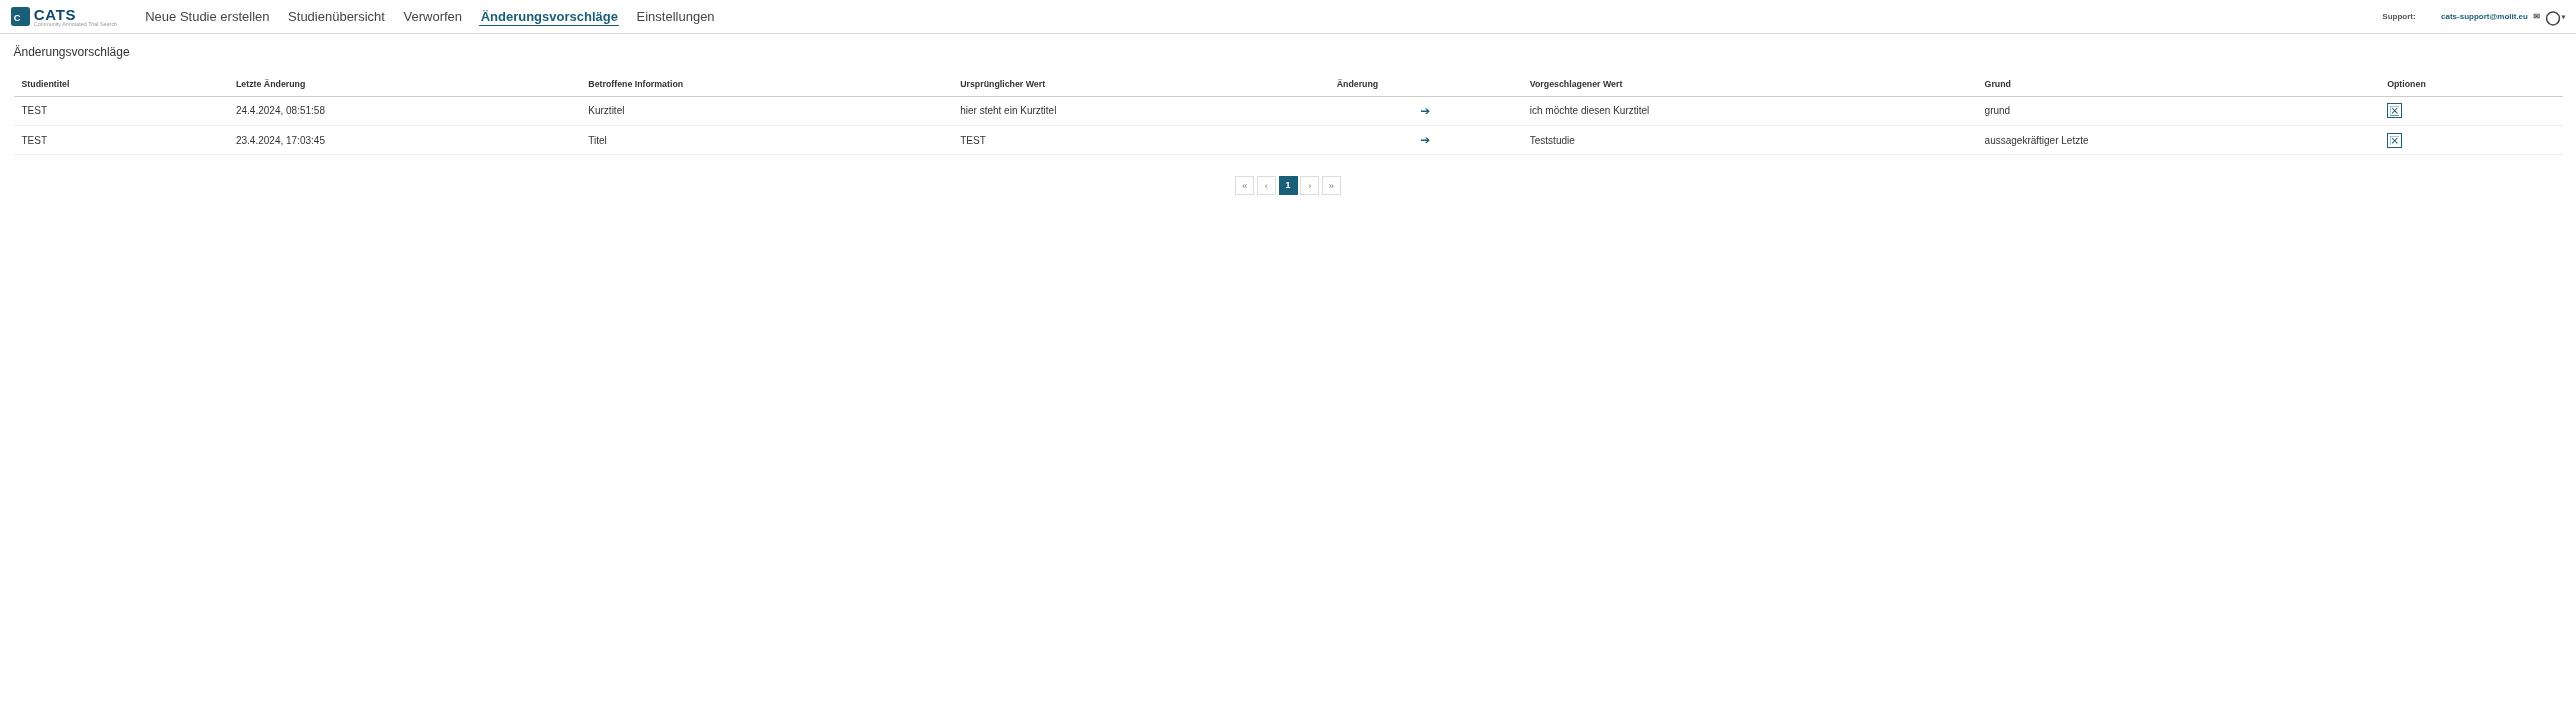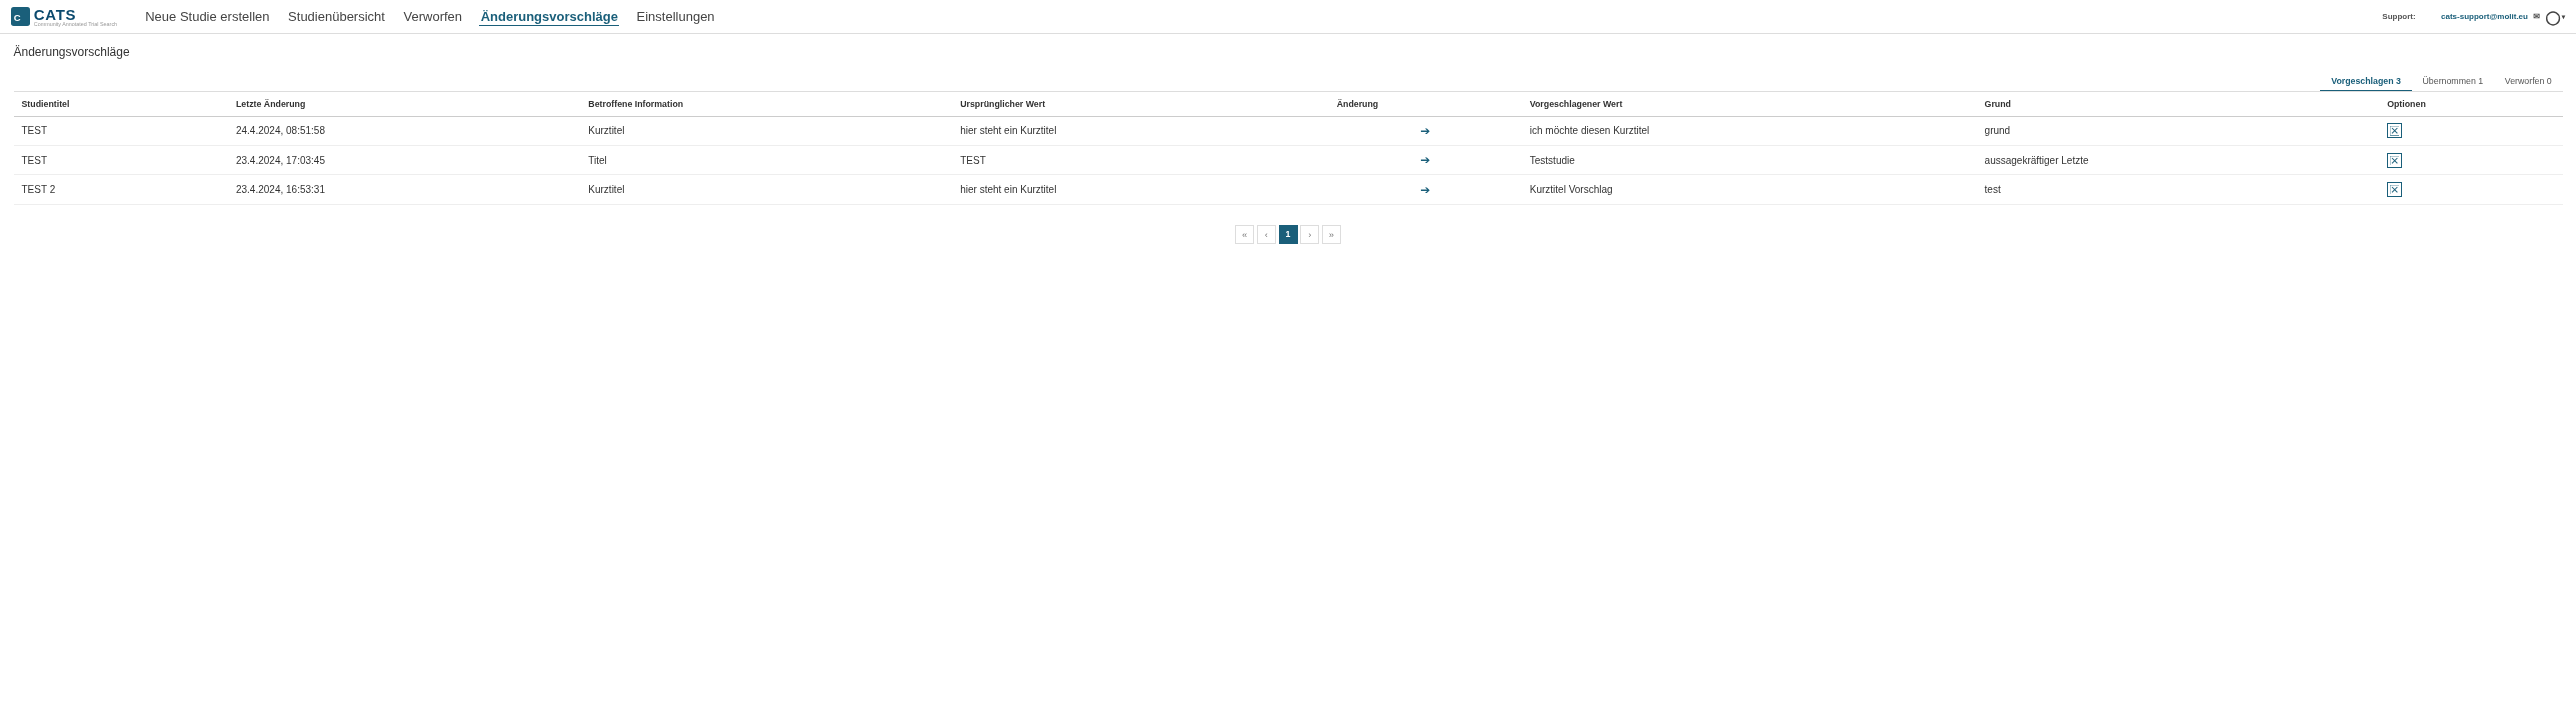--- a/index.html
+++ b/index.html
@@ -208,25 +208,20 @@
     <div class="user-icon-btn">
       <span>◯</span>
       <span style="font-size:6.7px;">▾</span>
     </div>
   </div>
 </nav>
 
 <div class="page-content">
   <h1 class="page-title">Änderungsvorschläge</h1>
 
-  <div class="tabs-row">
-    <div class="tab active">Vorgeschlagen 3</div>
-    <div class="tab">Übernommen 1</div>
-    <div class="tab">Verworfen 0</div>
-  </div>
 
   <table class="data-table">
     <thead>
       <tr>
         <th>Studientitel</th>
         <th>Letzte Änderung</th>
         <th>Betroffene Information</th>
         <th>Ursprünglicher Wert</th>
         <th>Änderung</th>
         <th>Vorgeschlagener Wert</th>
@@ -264,38 +259,20 @@
       <td>
         <span class="action-icon" style="border:1px solid #1a5f7a;color:#1a5f7a;display:inline-flex;align-items:center;justify-content:center;width:15px;height:15px;cursor:pointer;">
           <svg width="9.4" height="9.4" viewBox="0 0 14 14">
             <rect x="0" y="0" width="14" height="14" fill="none" stroke="#1a5f7a" stroke-width="1"></rect>
             <line x1="3" y1="3" x2="11" y2="11" stroke="#1a5f7a" stroke-width="1.5"></line>
             <line x1="11" y1="3" x2="3" y2="11" stroke="#1a5f7a" stroke-width="1.5"></line>
           </svg>
         </span>
       </td>
     </tr>
-        <tr>
-      <td>TEST 2</td>
-      <td>23.4.2024, 16:53:31</td>
-      <td>Kurztitel</td>
-      <td>hier steht ein Kurztitel</td>
-      <td class="arrow-cell" style="color:#1a5f7a;font-size:12px;">➔</td>
-      <td>Kurztitel Vorschlag</td>
-      <td>test</td>
-      <td>
-        <span class="action-icon" style="border:1px solid #1a5f7a;color:#1a5f7a;display:inline-flex;align-items:center;justify-content:center;width:15px;height:15px;cursor:pointer;">
-          <svg width="9.4" height="9.4" viewBox="0 0 14 14">
-            <rect x="0" y="0" width="14" height="14" fill="none" stroke="#1a5f7a" stroke-width="1"></rect>
-            <line x1="3" y1="3" x2="11" y2="11" stroke="#1a5f7a" stroke-width="1.5"></line>
-            <line x1="11" y1="3" x2="3" y2="11" stroke="#1a5f7a" stroke-width="1.5"></line>
-          </svg>
-        </span>
-      </td>
-    </tr>
       </tbody>
   </table>
 
   <div class="pagination">
     <div class="page-btn nav-arrow">«</div>
     <div class="page-btn nav-arrow">‹</div>
     <div class="page-btn active">1</div>
     <div class="page-btn nav-arrow">›</div>
     <div class="page-btn nav-arrow">»</div>
   </div>

